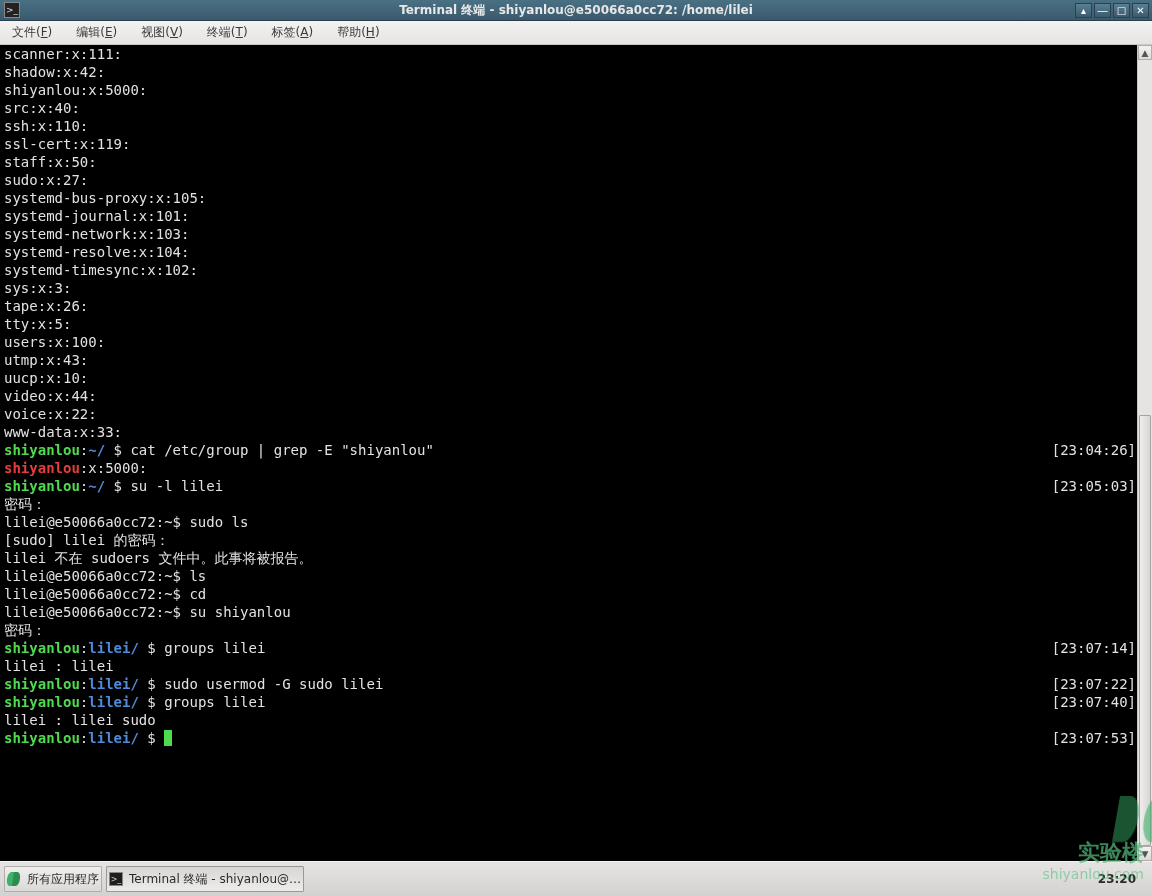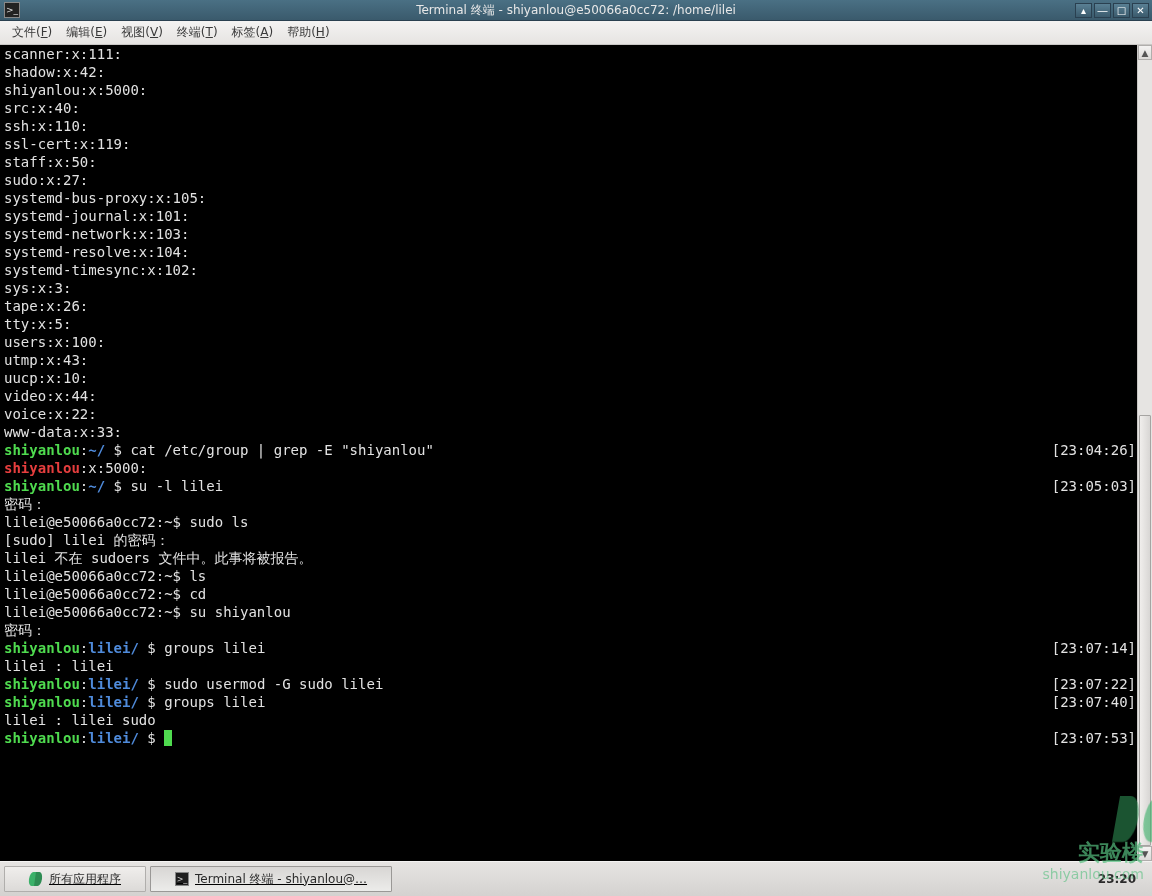--- a/index.html
+++ b/index.html
@@ -29,21 +29,21 @@
   display: flex;
   align-items: center;
   justify-content: center;
   font-size: 9px;
   color: #ddd;
 }
 .titlebar-title {
   position: absolute;
   left: 0; right: 0;
   text-align: center;
-  font-weight: normal;
+  font-weight: bold;
   font-size: 12px;
 }
 .titlebar-controls {
   margin-left: auto;
   display: flex;
   gap: 2px;
   padding-right: 3px;
   z-index: 1;
 }
 .titlebar-btn {
@@ -56,21 +56,21 @@
   justify-content: center;
   color: #fff;
 }
 .menubar {
   height: 24px;
   background: linear-gradient(#f4f3f2, #e6e4e2);
   border-bottom: 1px solid #c9c7c5;
   display: flex;
   align-items: center;
   padding: 0 6px;
-  gap: 2px;
+  gap: 12px;
   color: #3a3a3a;
 }
 .menu-item { padding: 2px 6px; cursor: default; }
 .menu-item u { text-decoration: underline; }
 .terminal-wrapper {
   height: 816px;
   background: #e5e5e5;
   display: flex;
 }
 .terminal {
@@ -126,27 +126,26 @@
   background: linear-gradient(#e6e4e2, #d4d2d0);
   border-top: 1px solid #f4f3f2;
   display: flex;
   align-items: center;
   padding: 0 4px;
 }
 .task-btn {
   height: 26px;
   display: flex;
   align-items: center;
-  padding: 0 24px;
+  padding: 0 2px;
   margin-right: 4px;
   border: 1px solid #b0aeac;
   background: linear-gradient(#f0eeec, #dcdad8);
   border-radius: 1px;
   gap: 6px;
-  text-decoration: underline;
 }
 .task-btn.active { background: linear-gradient(#d8d6d4, #ececea); border-color: #9a9896; }
 .apps-icon {
   width: 14px; height: 14px;
   position: relative;
 }
 .apps-icon::before, .apps-icon::after {
   content: "";
   position: absolute;
   width: 7px; height: 14px;

